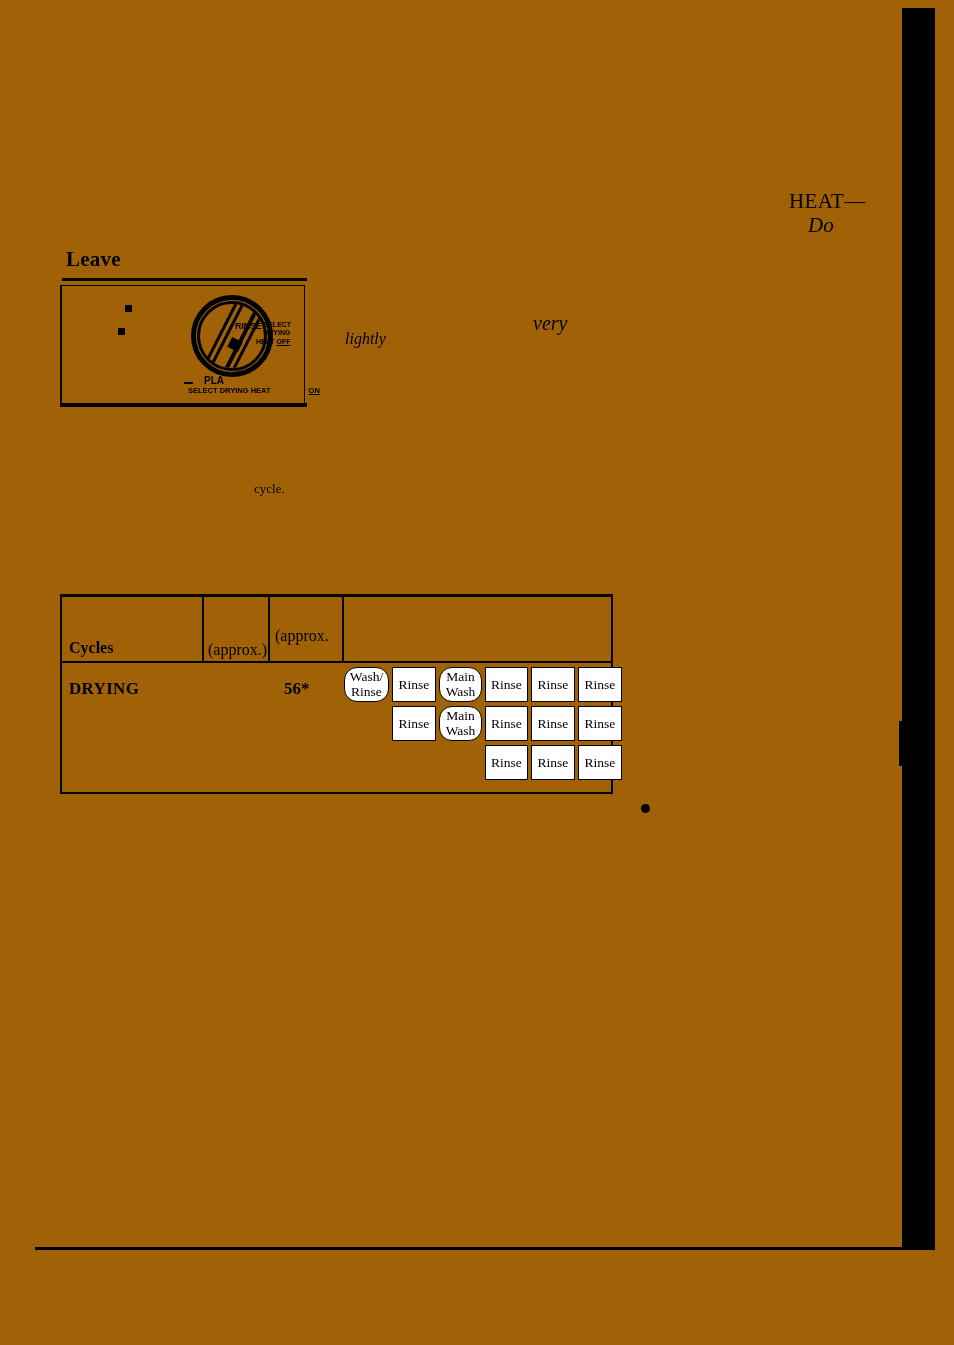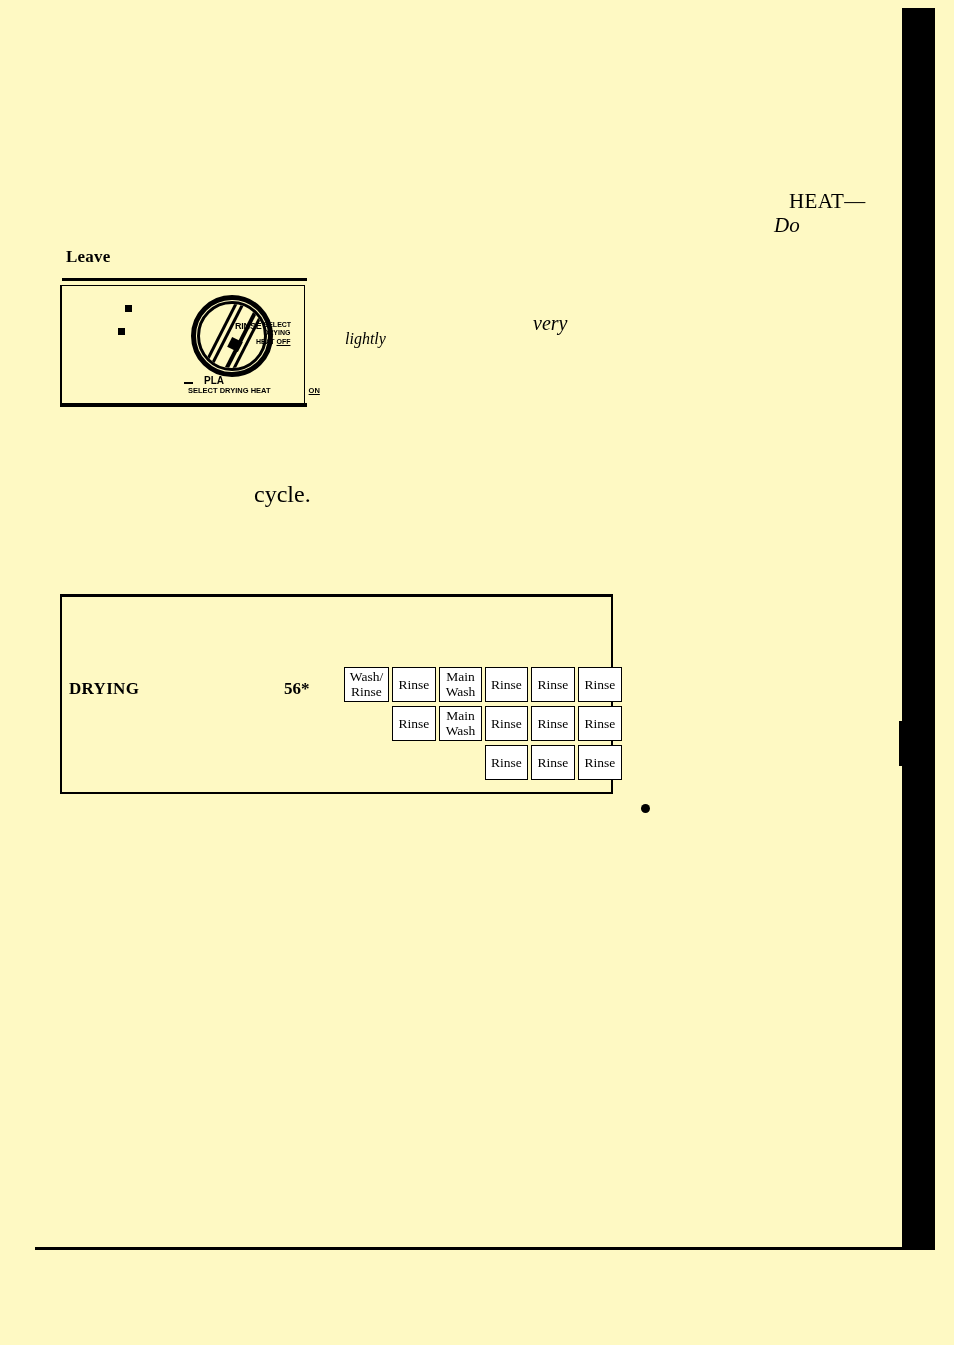--- a/index.html
+++ b/index.html
@@ -9,21 +9,21 @@
     background: #ffffff;
   }
   body {
     font-family: "Liberation Serif", serif;
     color: #000000;
   }
   #page {
     position: relative;
     width: 954px;
     height: 1345px;
-    background: #fef9c3;
+    background: #a16207;
     overflow: hidden;
   }
 
   
   .margin-bar {
     position: absolute;
     left: 902px;
     top: 8px;
     width: 33px;
     height: 1242px;
@@ -44,58 +44,58 @@
     white-space: nowrap;
     line-height: 1;
   }
   .frag-heat {
     left: 789px;
     top: 191px;
     font-size: 21px;
     letter-spacing: 0.4px;
   }
   .frag-do {
-    left: 774px;
+    left: 808px;
     top: 215px;
     font-size: 21px;
     font-style: italic;
   }
   .frag-very {
     left: 533px;
     top: 313px;
     font-size: 20px;
     font-style: italic;
   }
   .frag-lightly {
     left: 345px;
     top: 331px;
     font-size: 16px;
     font-style: italic;
   }
   .frag-cycle {
     left: 254px;
     top: 482px;
-    font-size: 24px;
+    font-size: 13px;
   }
   .bullet-dot {
     position: absolute;
     left: 641px;
     top: 804px;
     width: 9px;
     height: 9px;
     background: #000000;
     border-radius: 50%;
   }
 
   
   .leave-heading {
     position: absolute;
     left: 66px;
     top: 247px;
-    font-size: 17px;
+    font-size: 21px;
     font-weight: bold;
     letter-spacing: 0.2px;
   }
   .leave-rule {
     position: absolute;
     left: 62px;
     top: 278px;
     width: 245px;
     height: 3px;
     background: #000000;
@@ -322,21 +322,21 @@
     background: #fff;
     font-size: 13.5px;
     line-height: 1.02;
     text-align: center;
     display: flex;
     align-items: center;
     justify-content: center;
     height: 35px;
     padding: 0 1px;
   }
-  .seq-box.two-line { line-height: 1.05; }
+  .seq-box.two-line { line-height: 1.05; border-radius: 13px; }
   .seq-slot-0 { left: 0px;   width: 45px; }
   .seq-slot-1 { left: 48px;  width: 44px; }
   .seq-slot-2 { left: 95px;  width: 43px; text-align: center; }
   .seq-slot-3 { left: 141px; width: 43px; }
   .seq-slot-4 { left: 187px; width: 44px; }
   .seq-slot-5 { left: 234px; width: 44px; }
 
   
   .bottom-rule {
     position: absolute;
@@ -384,20 +384,28 @@
       <span class="dial-rinse-word">RINSE</span><span class="dial-sd"><span>SELECT</span><br><span>DRYING</span></span>
     </div>
     <div class="dial-heatoff"><span>HEAT </span><u>OFF</u></div>
 
     <div class="dial-tick"></div>
     <div class="dial-pla">PLA</div>
     <div class="dial-sdho"><span>SELECT DRYING HEAT </span><u>ON</u></div>
   </div>
 
   <div class="cycles-table">
+    <div class="th-row">
+      <div class="vline vline-1"></div>
+      <div class="vline vline-2"></div>
+      <div class="vline vline-3"></div>
+      <div class="th-label th-cycles">Cycles</div>
+      <div class="th-label th-approx1">(approx.)</div>
+      <div class="th-label th-approx2">(approx.</div>
+    </div>
 
     <div class="row-normal">DRYING</div>
     <div class="row-mins">56*</div>
 
     <div class="seq-area">
       <div class="seq-row seq-row-0">
         <div class="seq-box two-line seq-slot-0">Wash/<br>Rinse</div>
         <div class="seq-box seq-slot-1">Rinse</div>
         <div class="seq-box two-line seq-slot-2">Main<br>Wash</div>
         <div class="seq-box seq-slot-3">Rinse</div>

